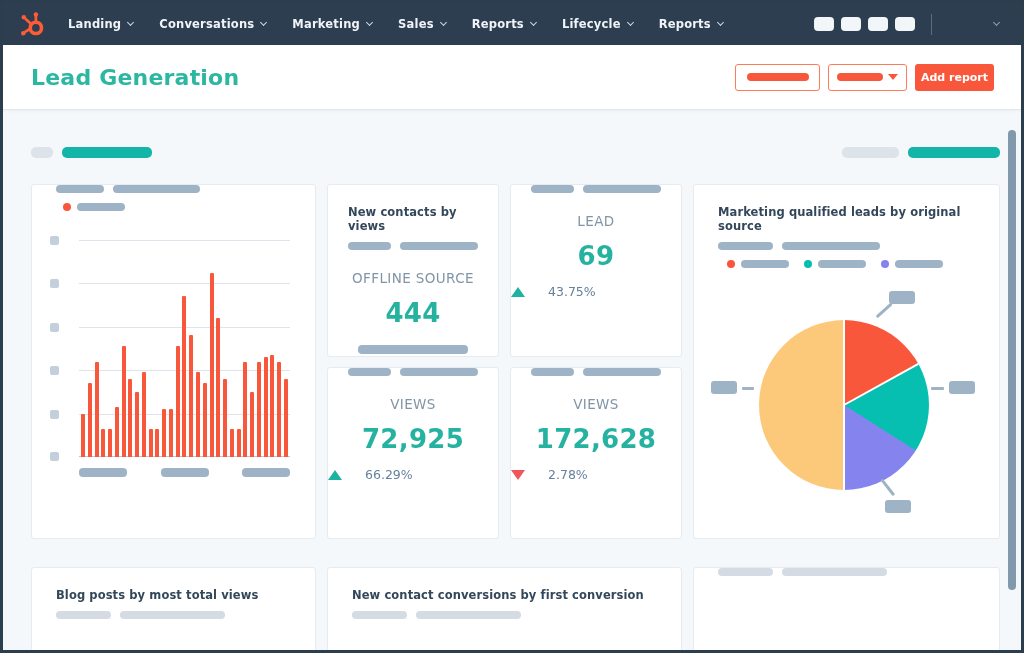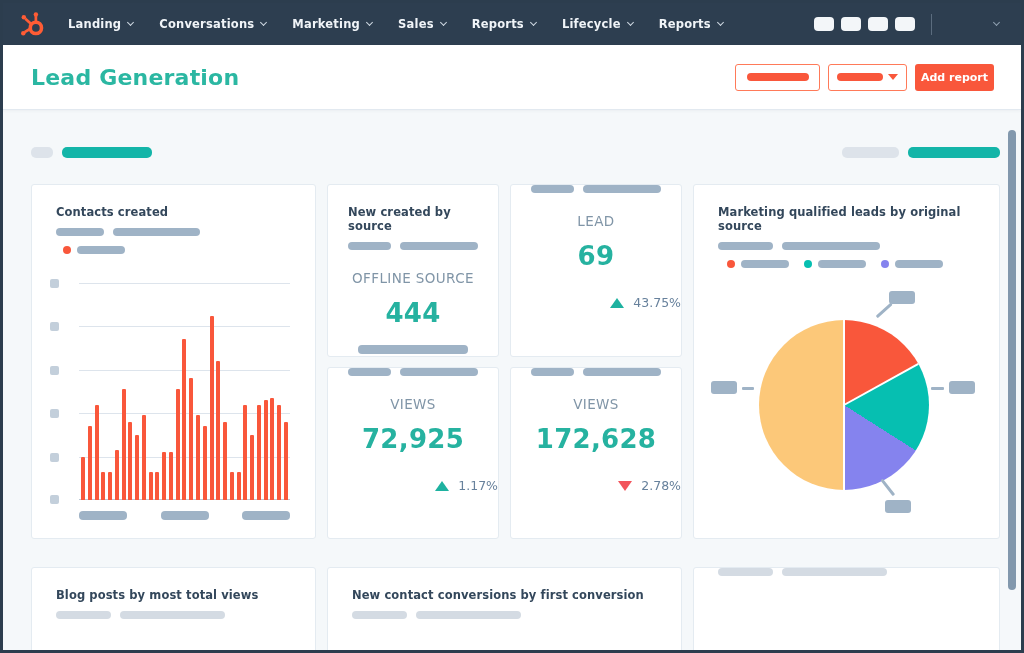--- a/index.html
+++ b/index.html
@@ -102,21 +102,21 @@
   .vbar { width: 4px; border-radius: 1px 1px 0 0; }
   .x-labels { display: flex; justify-content: space-between; margin: 11px 25px 0 47px; }
   .xlab { width: 48px; height: 9px; background: #9fb3c6; border-radius: 4px; }
 
   
   .card-metric { height: 173px; width: 172px; }
   .card-metric.short { height: 172px; }
   .metric-label { text-align: center; font-size: 13.5px; color: #8095a7; margin-top: 20px; letter-spacing: .4px; }
   .metric-value { text-align: center; font-size: 26px; font-weight: bold; color: #26b2a0; margin-top: 12px; letter-spacing: .3px; }
   .metric-pill { width: 110px; height: 9px; background: #9fb3c6; border-radius: 4px; margin: 17px auto 0; }
-  .delta { display: flex; align-items: center; justify-content: flex-end; gap: 9px; margin-top: 24px; }
+  .delta { display: flex; align-items: center; justify-content: flex-start; gap: 23px; margin-top: 13px; }
   .tri-up { width: 0; height: 0; border-left: 7px solid transparent; border-right: 7px solid transparent; border-bottom: 10px solid #1eb2a0; }
   .tri-down { width: 0; height: 0; border-left: 7px solid transparent; border-right: 7px solid transparent; border-top: 10px solid #f2545b; }
   .delta-text { font-size: 12.5px; color: #67819c; }
 
   
   .card-pie { width: 307px; height: 355px; }
   .pie-legend { display: flex; align-items: center; gap: 15px; margin: 10px 0 0 33px; }
   .pie { position: absolute; left: 65px; top: 135px; width: 170px; height: 170px; border-radius: 50%; }
   .pie-sep { position: absolute; left: 149px; width: 2px; height: 85px; background: #fff; transform-origin: 50% 100%; top: 135px; }
   .callout { position: absolute; width: 26px; height: 13px; background: #9fb3c6; border-radius: 3px; }
@@ -211,21 +211,20 @@
     </div>
     <div class="fgroup">
       <div class="pill gray-md"></div>
       <div class="pill teal-r"></div>
     </div>
   </div>
 
   <div class="cards-row1">
 
     <div class="card card-contacts">
-      <div class="card-title">Contacts created</div>
       <div class="sub-bars">
         <div class="sbar w1"></div>
         <div class="sbar w2"></div>
       </div>
       <div class="legend">
         <div class="legend-item">
           <div class="dot" style="background:#f9573b"></div>
           <div class="lbar"></div>
         </div>
       </div>
@@ -278,39 +277,39 @@
       </div>
       <div class="x-labels">
         <div class="xlab"></div>
         <div class="xlab"></div>
         <div class="xlab"></div>
       </div>
     </div>
 
     <div class="col">
       <div class="card card-metric card-sm">
-        <div class="card-title">New created by source</div>
+        <div class="card-title">New contacts by views</div>
         <div class="sub-bars">
           <div class="sbar s1"></div>
           <div class="sbar s2"></div>
         </div>
         <div class="metric-label">OFFLINE SOURCE</div>
         <div class="metric-value">444</div>
         <div class="metric-pill"></div>
       </div>
       <div class="card card-metric short card-sm">
         <div class="sub-bars">
           <div class="sbar s1"></div>
           <div class="sbar s2"></div>
         </div>
         <div class="metric-label">VIEWS</div>
         <div class="metric-value">72,925</div>
         <div class="delta">
           <div class="tri-up"></div>
-          <div class="delta-text">1.17%</div>
+          <div class="delta-text">66.29%</div>
         </div>
       </div>
     </div>
 
     <div class="col">
       <div class="card card-metric card-sm">
         <div class="sub-bars">
           <div class="sbar s1"></div>
           <div class="sbar s2"></div>
         </div>

